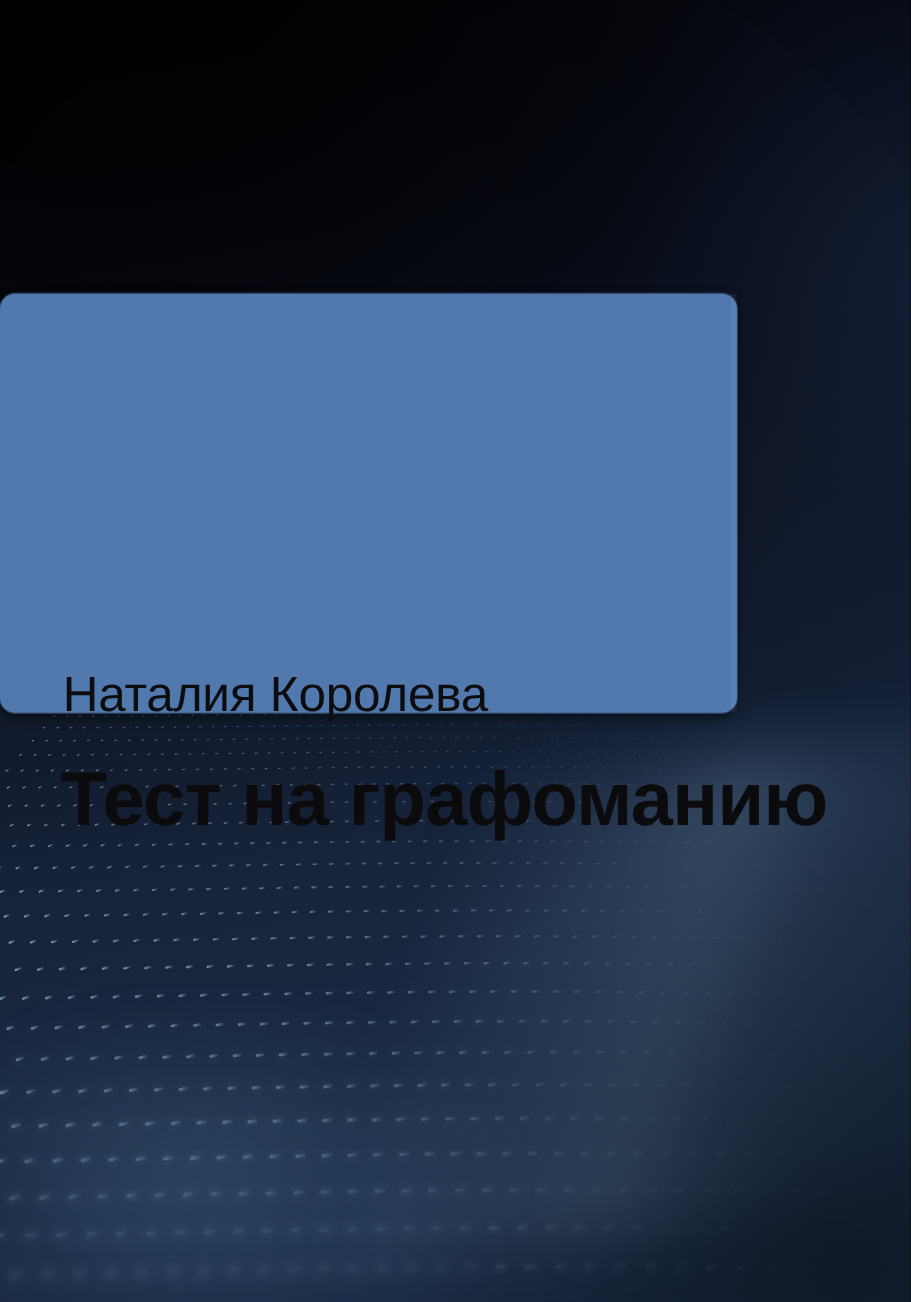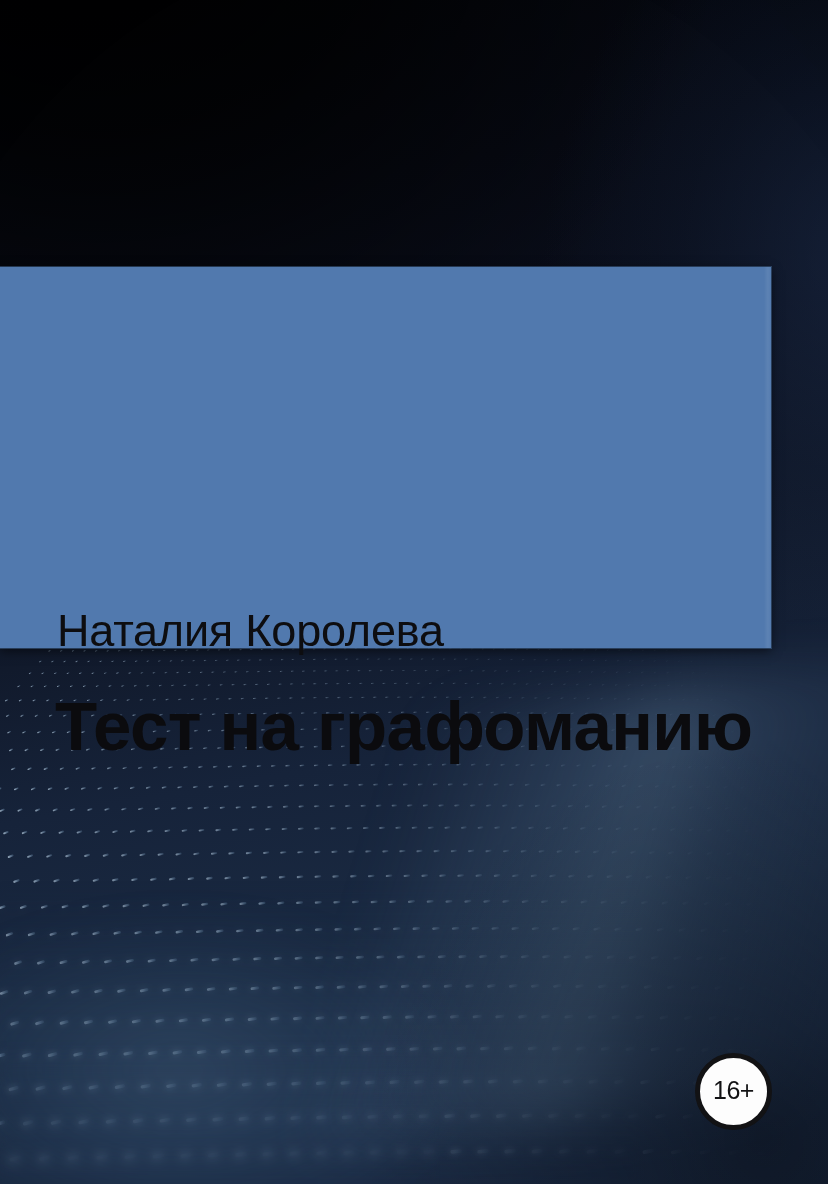--- a/index.html
+++ b/index.html
@@ -169,26 +169,27 @@
       radial-gradient(ellipse 120% 100% at 50% 50%,
         rgba(0,0,0,0) 55%, rgba(0,0,0,0.30) 100%);
     pointer-events: none;
   }
 
   
   .panel {
     position: absolute;
     left: 0;
     top: 267px;
-    width: 771px;
+    width: 670px;
     height: 381px;
     background: #5179ae;
     box-shadow:
       0 0 0 1px rgba(63,96,136,0.55),
       0 3px 10px rgba(0,0,0,0.55);
+    border-radius: 14px;
   }
   
   .panel::after {
     content: "";
     position: absolute;
     right: 0;
     top: 0;
     bottom: 0;
     width: 7px;
     background: linear-gradient(to right,
@@ -2115,17 +2116,14 @@
   <div class="surface-blur-strong"></div>
   <div class="bg-glow-low"></div>
   <div class="bg-streak"></div>
   <div class="bg-vignette"></div>
 
   <div class="panel">
     <h2 class="author">Наталия Королева</h2>
     <h1 class="title">Тест на графоманию</h1>
   </div>
 
-  <div class="age-badge">
-    <span>16+</span>
-  </div>
 
 </div>
 
 </body></html>

